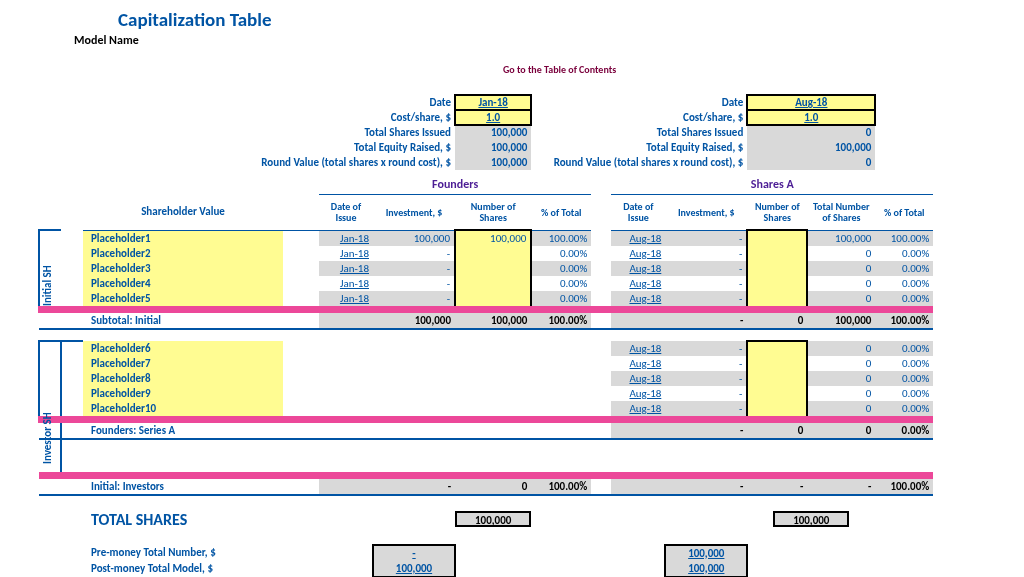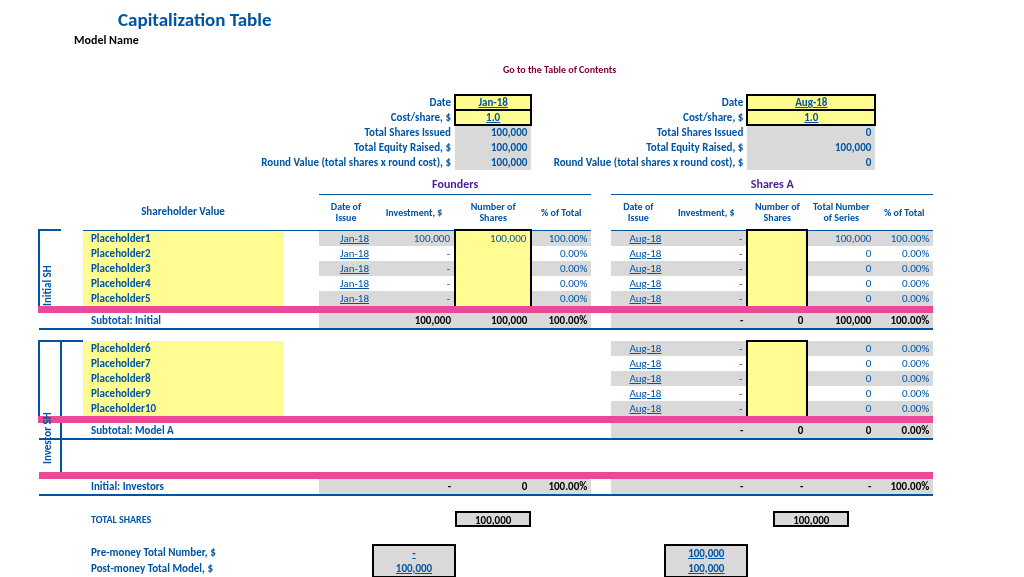--- a/index.html
+++ b/index.html
@@ -143,21 +143,21 @@
   <td class="name-hdr">Shareholder Value</td>
   <td style="border-bottom:1px solid #0054a4;"></td>
   <td class="col-hdr">Date of Issue</td>
   <td class="col-hdr">Investment, $</td>
   <td class="col-hdr">Number of Shares</td>
   <td class="col-hdr">% of Total</td>
   <td></td>
   <td class="col-hdr">Date of Issue</td>
   <td class="col-hdr">Investment, $</td>
   <td class="col-hdr">Number of Shares</td>
-  <td class="col-hdr">Total Number of Series</td>
+  <td class="col-hdr">Total Number of Shares</td>
   <td class="col-hdr">% of Total</td>
 </tr>
 
 </tbody>
     <tbody id="initial-body">
       <tr class="shade-row">
         <td rowspan="5" class="vlabel-cell" style="border-left:2.5px solid #0054a4;border-top:2.5px solid #0054a4;border-bottom:2.5px solid #0054a4;">
           <span class="vlabel" style="left:15px;">Initial SH</span>
         </td>
         <td rowspan="5"></td>
@@ -331,21 +331,21 @@
         <td class="cell yellow-cell  borB borL borR"></td>
         <td class="cell">0</td>
         <td class="cell">0.00%</td>
       </tr>
     </tbody>
 
 <tbody>
       <tr class="subtl">
   <td></td>
         <td style="border-left:2.5px solid #0054a4;"></td>
-  <td class="blue-bold left">Subtotal: Model A</td>
+  <td class="blue-bold left">Founders: Series A</td>
   <td colspan="6"></td>
         <td class="subtl-cell"></td>
   <td class="subtl-cell">-</td>
   <td class="subtl-cell">0</td>
   <td class="subtl-cell">0</td>
   <td class="subtl-cell">0.00%</td>
 </tr>
 <tr style="height:18px;">
         <td></td>
         <td style="border-left:2.5px solid #0054a4;"></td>
@@ -372,21 +372,21 @@
   <td class="subtl-cell">-</td>
   <td class="subtl-cell">100.00%</td>
 </tr>
 
 <tr style="height:10px;">
         <td colspan="14"></td>
       </tr>
 
 <tr style="height:20px;">
   <td colspan="2"></td>
-  <td class="blue-bold left" style="font-size:10px;">TOTAL SHARES</td>
+  <td class="blue-bold left" style="font-size:16px;">TOTAL SHARES</td>
   <td colspan="3"></td>
   <td class="center"><span class="tot-box">100,000</span></td>
   <td colspan="4"></td>
   <td colspan="2" class="center"><span class="tot-box">100,000</span></td>
   <td></td>
 </tr>
 
 <tr style="height:14px;">
         <td colspan="14"></td>
       </tr>

